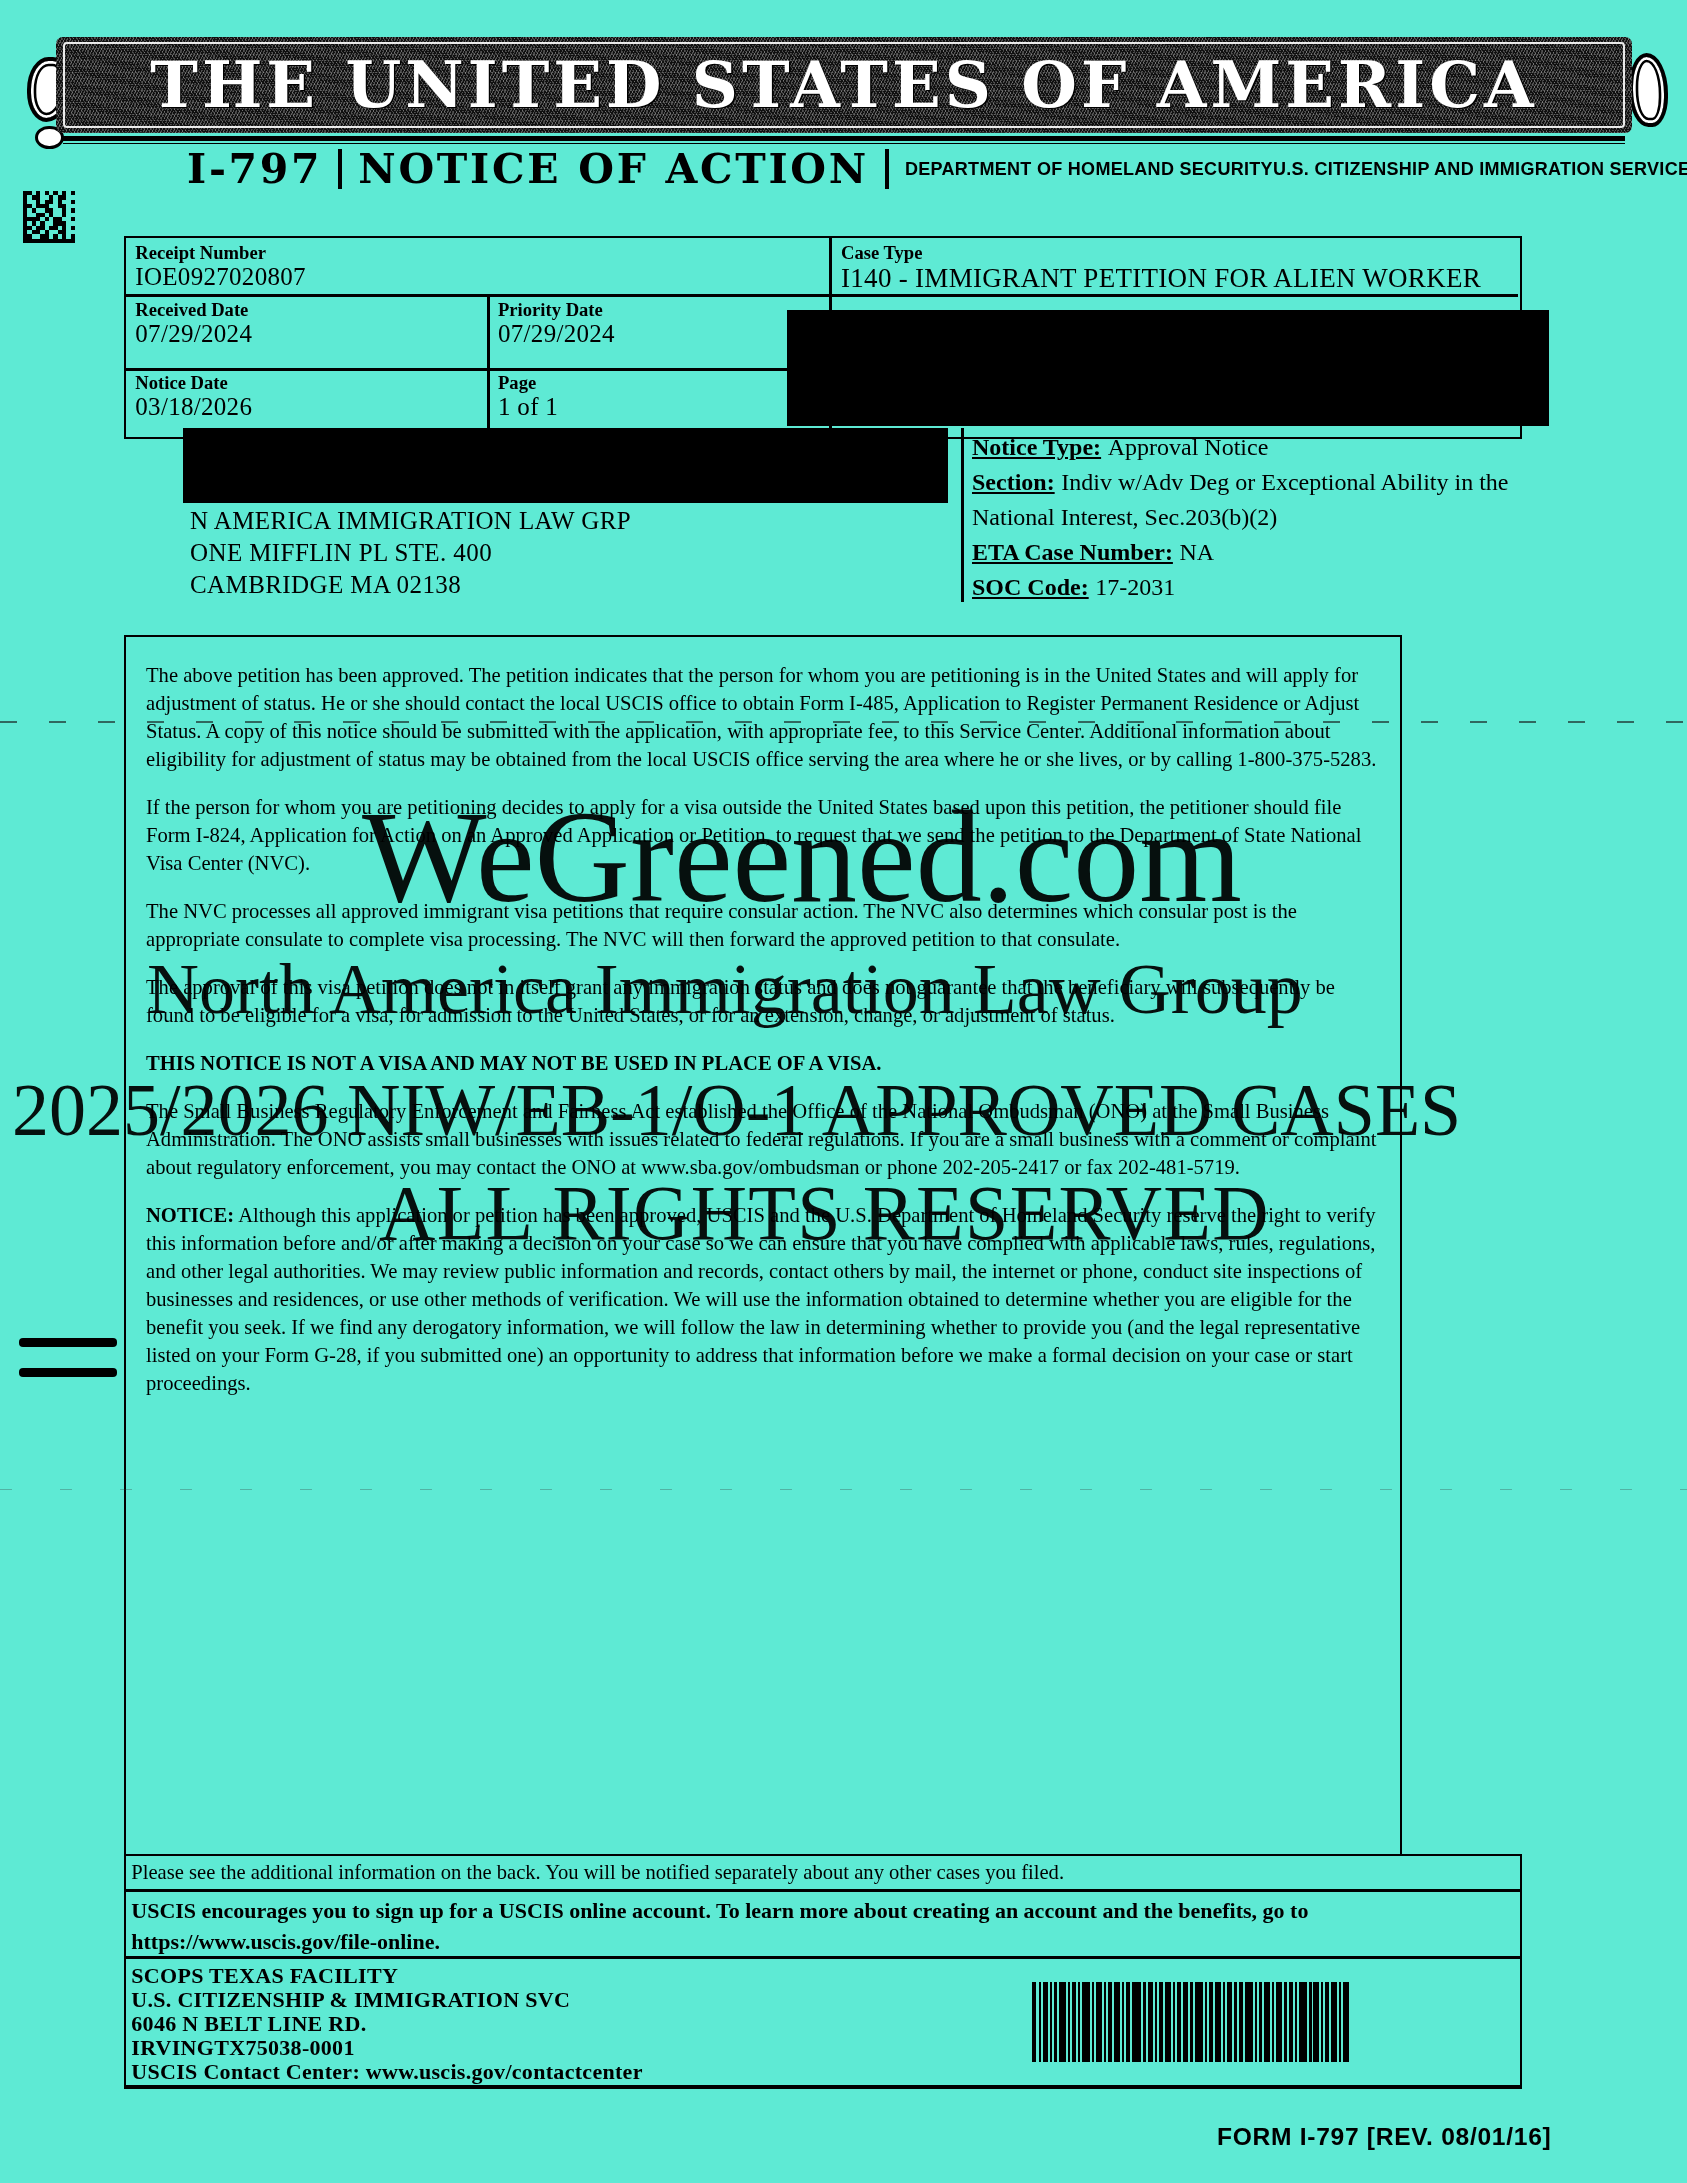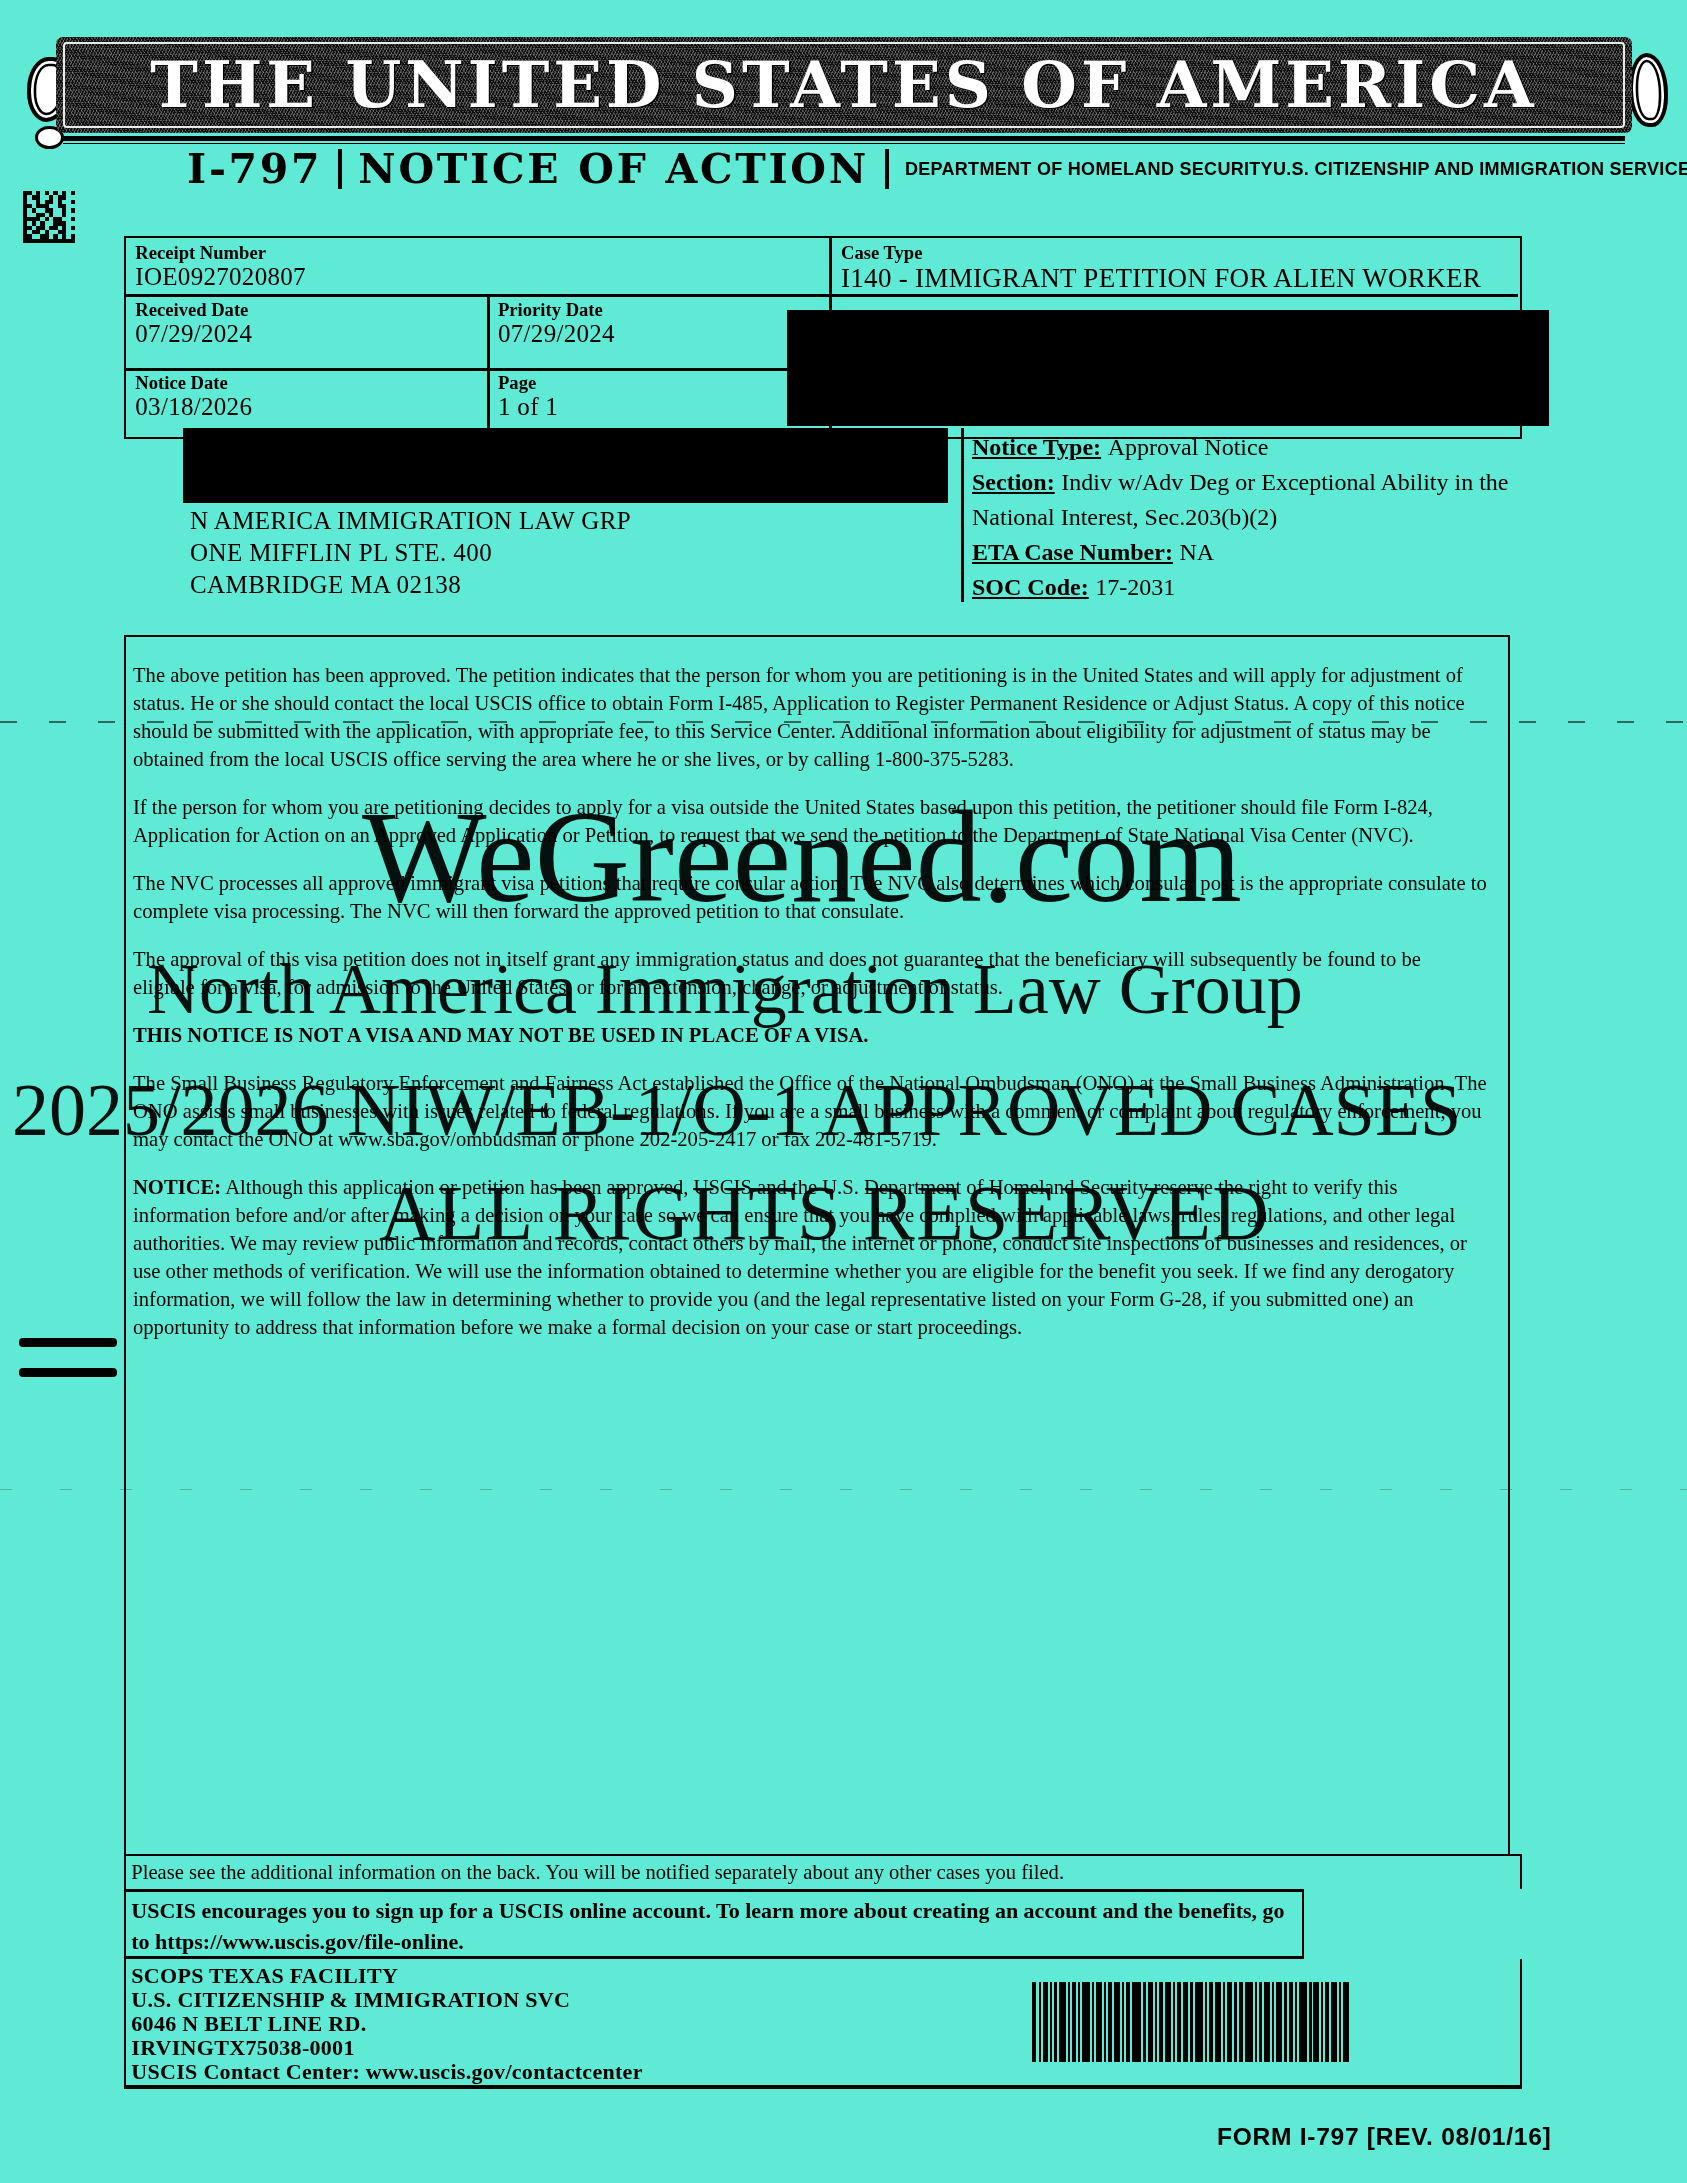--- a/index.html
+++ b/index.html
@@ -48,43 +48,43 @@
 
   
   .vline-notice{left:961px;top:428px;width:3.3px;height:174px;background:#000;}
   .notice-info{left:972px;top:430px;width:562px;font-size:24px;line-height:35px;}
   .notice-info b{margin-right:6.6px;text-decoration:underline;}
 
   
   .addr{left:190px;top:505px;font-size:25px;line-height:32px;letter-spacing:0.4px;white-space:nowrap;}
 
   
-  .bodybox{left:124px;top:635px;width:1386px;height:1221px;border:2.7px solid #000;box-sizing:border-box;
-    padding:24px 21px 0 7px;font-size:20.6px;line-height:28px;}
+  .bodybox{left:124px;top:635px;width:1278px;height:1221px;border:2.7px solid #000;box-sizing:border-box;
+    padding:24px 21px 0 20px;font-size:20.6px;line-height:28px;}
   .bodybox p{margin:0 0 20px 0;text-align:left;}
   .center-line{text-align:center;font-weight:bold;margin:16px 0 20px 0 !important;}
 
   
   .wm{position:absolute;font-family:"Liberation Serif","DejaVu Serif",serif;color:#000;white-space:nowrap;opacity:.93;}
   .wm1{left:362px;top:780px;font-size:132px;}
   .wm2{left:147px;top:948px;font-size:72px;}
   .wm3{left:12px;top:1068px;font-size:74px;}
   .wm4{left:379px;top:1168px;font-size:78px;letter-spacing:1.3px;}
 
   
   .fold1{left:0;top:721px;width:1687px;height:2px;opacity:.6;
     background:repeating-linear-gradient(90deg,#111 0 17.3px,transparent 17.3px 49px);}
   .fold2{left:0;top:1489px;width:1687px;height:1.3px;opacity:.3;
     background:repeating-linear-gradient(90deg,#333 0 12px,transparent 12px 60px);}
   .regbar{left:18.6px;width:98px;height:8.6px;background:#000;border-radius:4px;}
 
   
   .rowback{left:124px;top:1854px;width:1398px;height:35px;border:2.7px solid #000;border-bottom:none;
     box-sizing:border-box;font-size:20.6px;display:flex;align-items:center;padding-left:5.3px;}
-  .rowacct{left:124px;top:1889px;width:1180px;height:70px;border:3.3px solid #000;border-left-width:2.7px;border-right-width:2.7px;
+  .rowacct{left:124px;top:1889px;width:1398px;height:70px;border:3.3px solid #000;border-left-width:2.7px;border-right-width:2.7px;
     box-sizing:border-box;font-weight:bold;font-size:22px;line-height:31px;padding:2.7px 6.6px 0 5.3px;}
   .rowoffice{left:124px;top:1959px;width:1398px;height:130px;border:2.7px solid #000;border-top:none;
     border-bottom-width:4px;box-sizing:border-box;}
   .office-lines{position:absolute;left:5.3px;top:5.3px;font-weight:bold;font-size:22px;line-height:24px;
     letter-spacing:0.3px;white-space:nowrap;}
   .barcode{position:absolute;left:906px;top:22.6px;width:320px;height:80px;}
 
   .formrev{left:1217px;top:2123px;font-family:"Liberation Sans",sans-serif;font-weight:bold;
     font-size:24.6px;letter-spacing:0.7px;white-space:nowrap;}
 </style>

